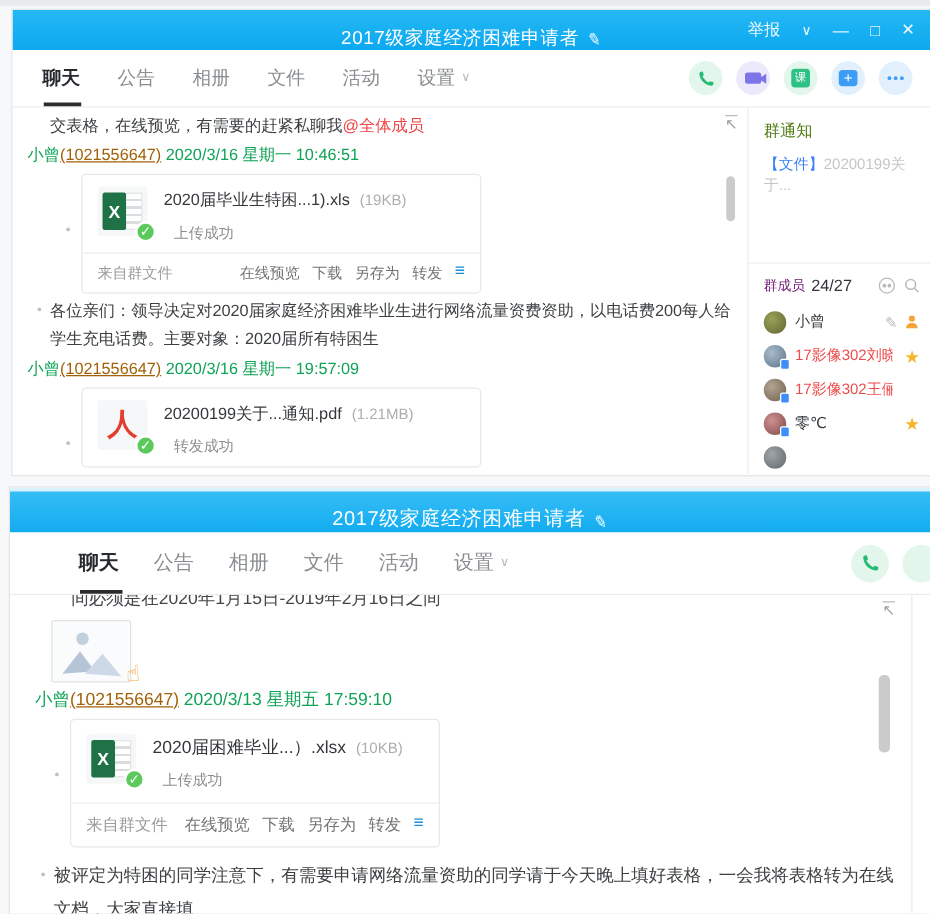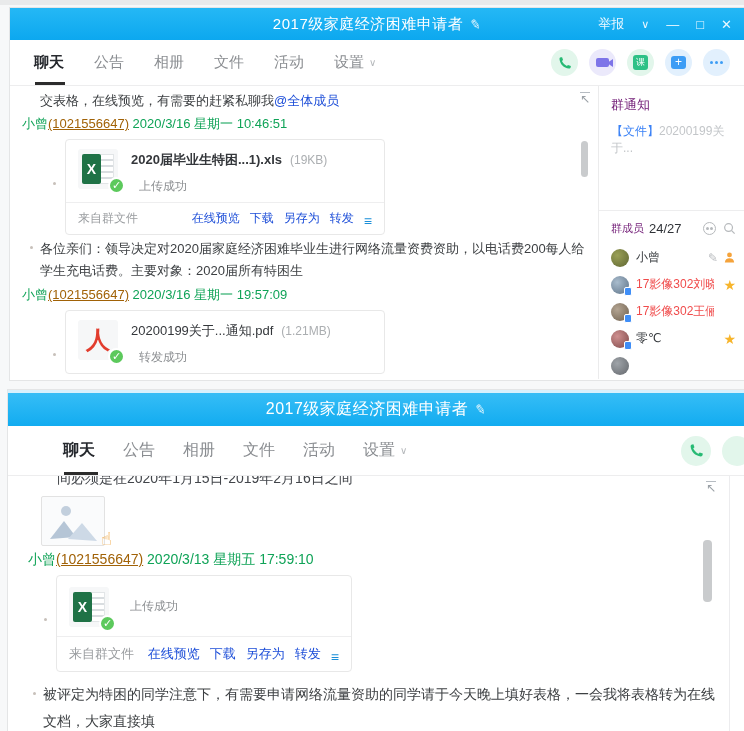--- a/index.html
+++ b/index.html
@@ -5,21 +5,21 @@
   *{margin:0;padding:0;box-sizing:border-box}
   html,body{background:#eef0f1}
   body{font-family:"Liberation Sans","DejaVu Sans",sans-serif}
   .canvas{position:relative;width:744px;height:731px;background:#f7f8f9;overflow:hidden}
   .top-strip{position:absolute;top:0;left:0;right:0;height:5px;background:#e9eaeb}
 
   .window{position:absolute;background:#fff;overflow:hidden;box-shadow:0 0 0 1px #e4e5e6}
   .win-top{left:10px;top:8px;width:734px;height:372px}
   .win-bottom{left:8px;top:390px;width:736px;height:341px}
 
-  .titlebar{height:32px;background:linear-gradient(180deg,#25b8f5,#0ca8ef);display:flex;align-items:center;justify-content:center;position:relative;color:#fff}
+  .titlebar{height:32px;background:linear-gradient(180deg,#25b8f5,#0ca8ef);display:flex;align-items:flex-end;justify-content:center;position:relative;color:#fff}
   .win-bottom .titlebar{height:36px;border-top:3px solid #d8f1fd;background:linear-gradient(180deg,#36bdf6,#12acf0)}
   .title{font-size:15px;letter-spacing:.5px}
   .win-bottom .title{font-size:16px}
   .title-edit{margin-left:7px;font-size:13px;opacity:.95;transform:rotate(10deg)}
   .win-controls{position:absolute;right:12px;top:0;height:100%;display:flex;align-items:center;gap:17px;font-size:13px;color:#ecf8ff}
   .win-controls .chev{font-size:11px}
   .win-controls span{cursor:default}
 
   .toolbar{height:46px;display:flex;align-items:center;padding:0 14px 0 24px;border-bottom:1px solid #ededee;position:relative;background:#fff}
   .win-bottom .toolbar{height:50px;padding-left:55px}
@@ -47,45 +47,45 @@
 
   .content{display:flex;height:293px}
   .chat{position:relative;flex:1;padding:3px 0 0 12px;font-size:13px;color:#3d4043;overflow:hidden}
   .collapse-ic{position:absolute;color:#9aa0a6;font-size:12px;line-height:12px;border-top:1px solid #b6bcc2;padding-top:0}
   .chat .collapse-ic{right:8px;top:6px}
   .vthumb{position:absolute;background:#c9cbcd;border-radius:4px}
   .chat .vthumb{right:10px;top:55px;width:7px;height:36px}
 
   .msgline{margin-left:18px;line-height:20px;margin-top:2px;position:relative;width:552px}
   .msgline.dot::before{content:"";position:absolute;left:-10px;top:8px;width:3px;height:3px;border-radius:50%;background:#c7c0ba}
-  .mention{color:#1d4ed8}
+  .mention{color:#ef4444}
   .senderline{font-size:13px;color:#0fa357;margin-top:4px}
   .senderline .uin{color:#a16207;text-decoration:underline}
 
   .fcard{width:320px;margin:6px 0 0 43px;border:1px solid #e8e8e8;border-radius:4px;background:#fff;position:relative}
   .fcard::before{content:"";position:absolute;left:-13px;top:42px;width:3px;height:3px;border-radius:50%;background:#c7c0ba}
   .fbody{display:flex;padding:9px 12px 7px;gap:13px}
   .ficon{width:40px;height:40px;background:#f6f7f8;border-radius:3px;position:relative;display:flex;align-items:center;justify-content:center;flex:none}
   .xg{display:flex;width:32px;height:30px}
   .xg-left{width:19px;height:30px;background:#1f7246;border-radius:2px;color:#fff;font-weight:bold;font-size:14px;display:flex;align-items:center;justify-content:center}
   .xg-right{width:13px;height:30px;background:repeating-linear-gradient(180deg,#fff 0 4px,#d9dde0 4px 6px);border:1px solid #e2e5e7;border-left:none}
   .pdfg{color:#e23d2e;font-size:24px;font-weight:bold;font-family:"Liberation Serif",serif;line-height:24px}
   .badge-check{position:absolute;right:-7px;bottom:-5px;width:17px;height:17px;border-radius:50%;background:#5cc95c;color:#fff;font-size:11px;display:flex;align-items:center;justify-content:center;border:2px solid #fff}
   .fmeta{flex:1;padding-top:2px}
   .ftitle{font-size:13px;color:#34373b;white-space:nowrap}
   .fsize{color:#abaeb1;font-size:12px;margin-left:8px;font-weight:normal}
   .fstatus{font-size:12px;color:#8b8e91;margin-top:9px;margin-left:8px}
-  .ffoot{display:flex;align-items:flex-end;border-top:1px solid #eeeeef;padding:7px 12px;font-size:12px}
+  .ffoot{display:flex;align-items:flex-start;border-top:1px solid #eeeeef;padding:7px 12px;font-size:12px}
   .fsource{color:#9a9da0}
-  .flinks{margin-left:auto;display:flex;gap:10px;color:#1d4ed8}
+  .flinks{margin-left:auto;display:flex;gap:10px;color:#737373}
   .fmenu{color:#1b8fd9;font-weight:bold;margin-left:10px;font-size:14px;line-height:12px}
 
   .sidebar{width:146px;border-left:1px solid #ebebec;font-size:12px;display:flex;flex-direction:column}
   .sb-notice{height:142px;border-bottom:1px solid #ededee;padding:10px 8px 0 12px}
-  .sb-title{font-size:13px;color:#701a75;margin-bottom:9px}
+  .sb-title{font-size:13px;color:#4d7c0f;margin-bottom:9px}
   .sb-tag{color:#3b82f6}
   .sb-txt{color:#c3c6c9}
   .sb-members{padding:10px 8px 0 12px}
   .mh{display:flex;align-items:center;margin-bottom:8px}
   .mh-title{font-size:11px;color:#701a75}
   .mh-count{font-size:13px;color:#303338;margin-left:5px}
   .mh-icons{margin-left:auto;display:flex;gap:7px;align-items:center}
   .anon-ic{width:13px;height:13px;border:1px solid #b6b9bc;border-radius:50%;position:relative}
   .anon-ic::before,.anon-ic::after{content:"";position:absolute;top:4px;width:3px;height:3px;border-radius:50%;background:#b6b9bc}
   .anon-ic::before{left:2px}.anon-ic::after{right:2px}
@@ -192,21 +192,21 @@
         <div class="fcard">
           <div class="fbody">
             <div class="ficon">
               <span class="xg">
                   <span class="xg-left">X</span>
                   <span class="xg-right"></span>
                 </span>
               <span class="badge-check">✓</span>
             </div>
             <div class="fmeta">
-              <div class="ftitle"><b style="font-weight:bold">2020届毕业生特困...1).xls</b><span class="fsize">(19KB)</span></div>
+              <div class="ftitle"><b style="font-weight:normal">2020届毕业生特困...1).xls</b><span class="fsize">(19KB)</span></div>
               <div class="fstatus">上传成功</div>
             </div>
           </div>
           <div class="ffoot">
             <span class="fsource">来自群文件</span>
             <span class="flinks">
               <span>在线预览</span>
               <span>下载</span>
               <span>另存为</span>
               <span>转发</span>
@@ -353,20 +353,21 @@
       <div class="fcard b-card">
         <div class="fbody">
           <div class="ficon">
             <span class="xg">
                 <span class="xg-left">X</span>
                 <span class="xg-right"></span>
               </span>
             <span class="badge-check">✓</span>
           </div>
           <div class="fmeta">
+            <div class="ftitle"><b style="font-weight:normal">2020届困难毕业...）.xlsx</b><span class="fsize">(10KB)</span></div>
             <div class="fstatus">上传成功</div>
           </div>
         </div>
         <div class="ffoot">
           <span class="fsource">来自群文件</span>
           <span class="flinks">
             <span>在线预览</span>
             <span>下载</span>
             <span>另存为</span>
             <span>转发</span>

